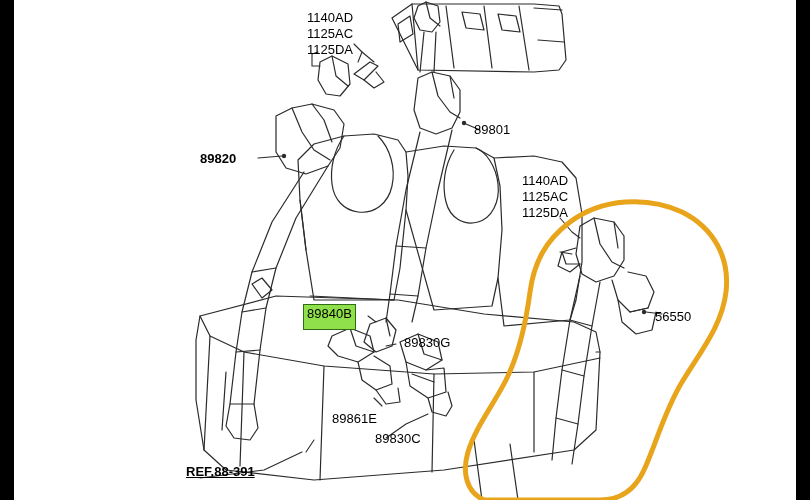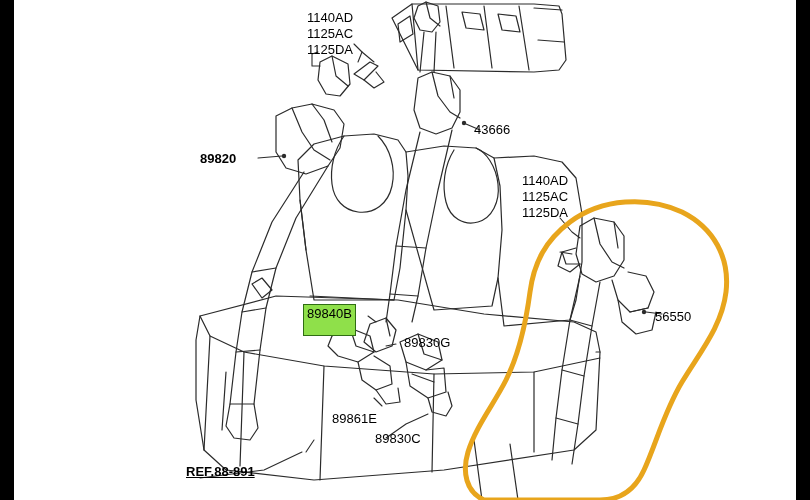--- a/index.html
+++ b/index.html
@@ -45,21 +45,21 @@
     font-size: 13px;
     color: #000000;
     white-space: pre;
     line-height: 15px;
     letter-spacing: 0px;
   }
   .lbl.multi { line-height: 16px; }
   .lbl.hl {
     background: #8fe04a;
     border: 1px solid #2f6d13;
-    padding: 1px 3px 14px 3px;
+    padding: 1px 3px 8px 3px;
     font-size: 13px;
   }
   .lbl.ref {
     font-weight: bold;
     font-size: 13px;
     text-decoration: underline;
   }
 </style>
 </head>
 <body>
@@ -204,34 +204,34 @@
                  C708 326 686 352 668 382 C650 412 642 444 630 470 C620 492 604 500 586 500
                  L470 500 C452 492 448 472 454 452 C462 426 480 404 492 380
                  C506 352 512 322 516 292 C520 262 532 240 556 222 Z" fill="none" stroke="#e8a51c" stroke-width="5" stroke-linecap="round" stroke-linejoin="round"></path>
       </g>
     </svg>
 
     <div class="lbl multi" style="left:293px; top:10px;"><span>1140AD
 1125AC
 1125DA</span></div>
 
-    <div class="lbl" style="left:460px; top:122px;"><span>43666</span></div>
+    <div class="lbl" style="left:460px; top:122px;"><span>89801</span></div>
 
     <div class="lbl" style="left:186px; top:151px;font-weight:bold;"><span>89820</span></div>
 
     <div class="lbl multi" style="left:508px; top:173px;"><span>1140AD
 1125AC
 1125DA</span></div>
 
     <div class="lbl" style="left:641px; top:309px;"><span>56550</span></div>
 
     <div class="lbl hl" style="left:289px; top:304px;"><span>89840B</span></div>
 
     <div class="lbl" style="left:390px; top:335px;"><span>89830G</span></div>
 
     <div class="lbl" style="left:318px; top:411px;"><span>89861E</span></div>
 
     <div class="lbl" style="left:361px; top:431px;text-align:center;"><span>89830C</span></div>
 
-    <div class="lbl ref" style="left:172px; top:464px;"><span>REF.88-891</span></div>
+    <div class="lbl ref" style="left:172px; top:464px;"><span>REF.88-391</span></div>
 
   </div>
 </div>
 
 </body></html>

